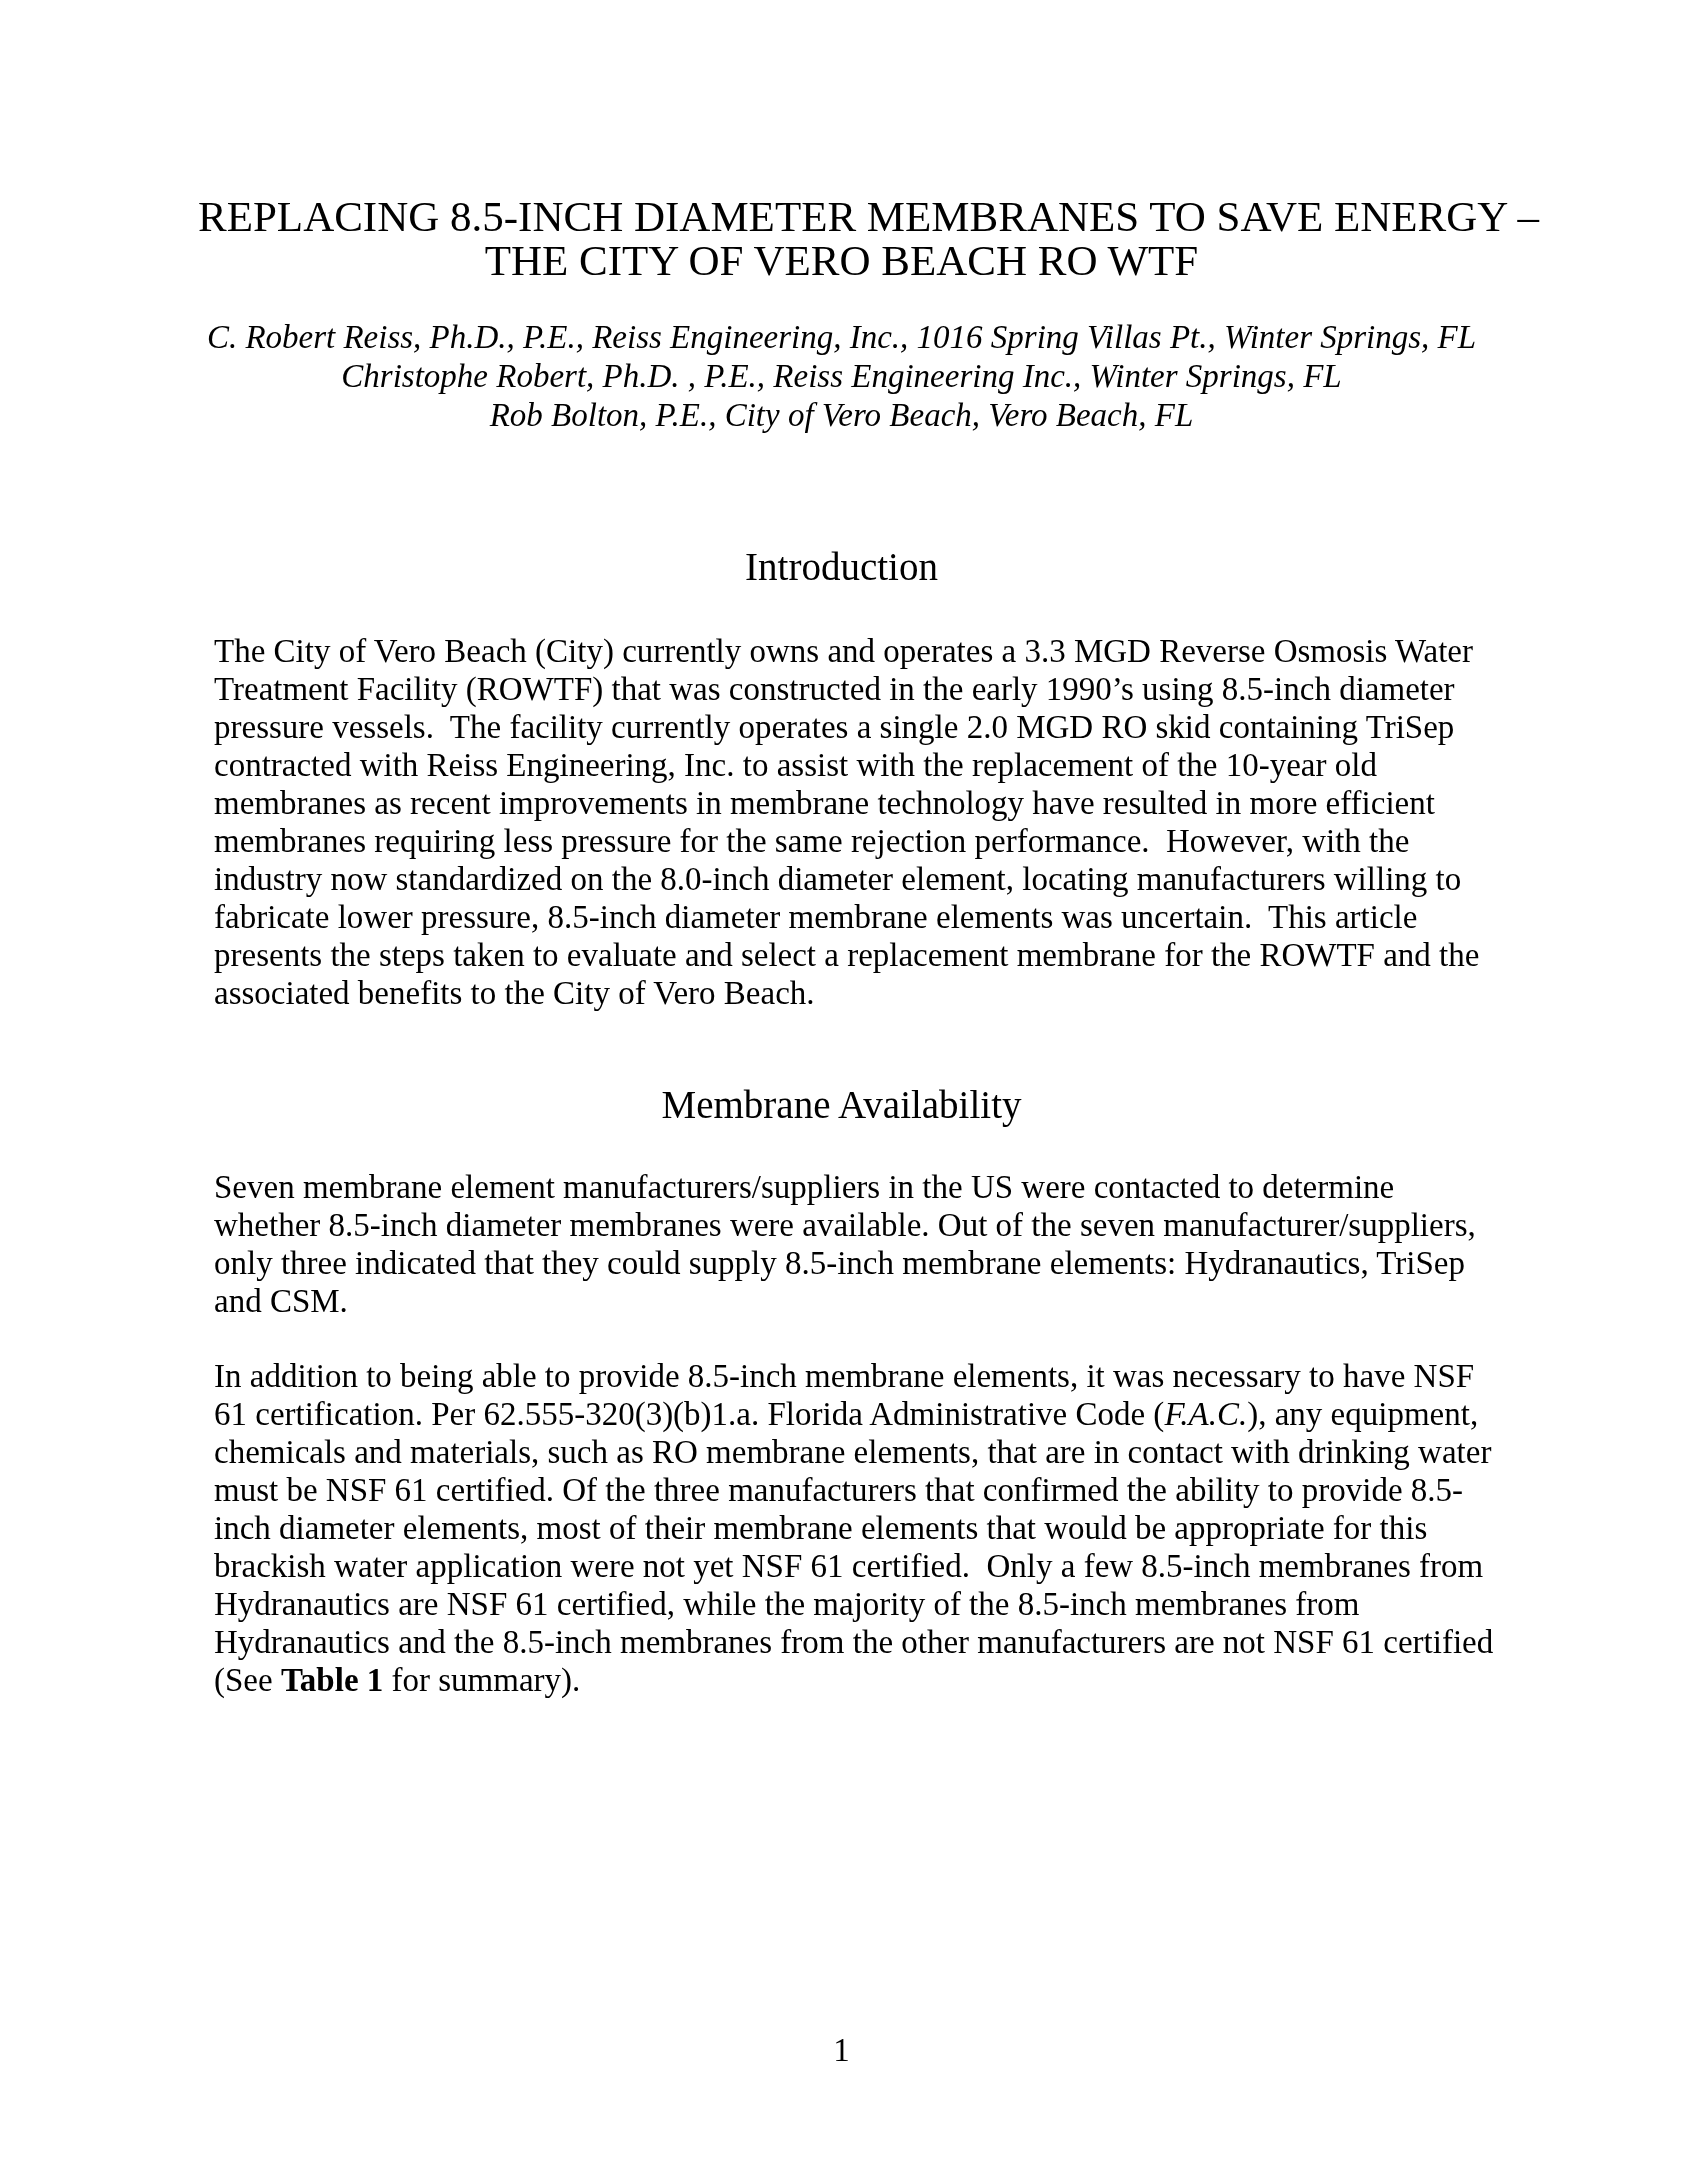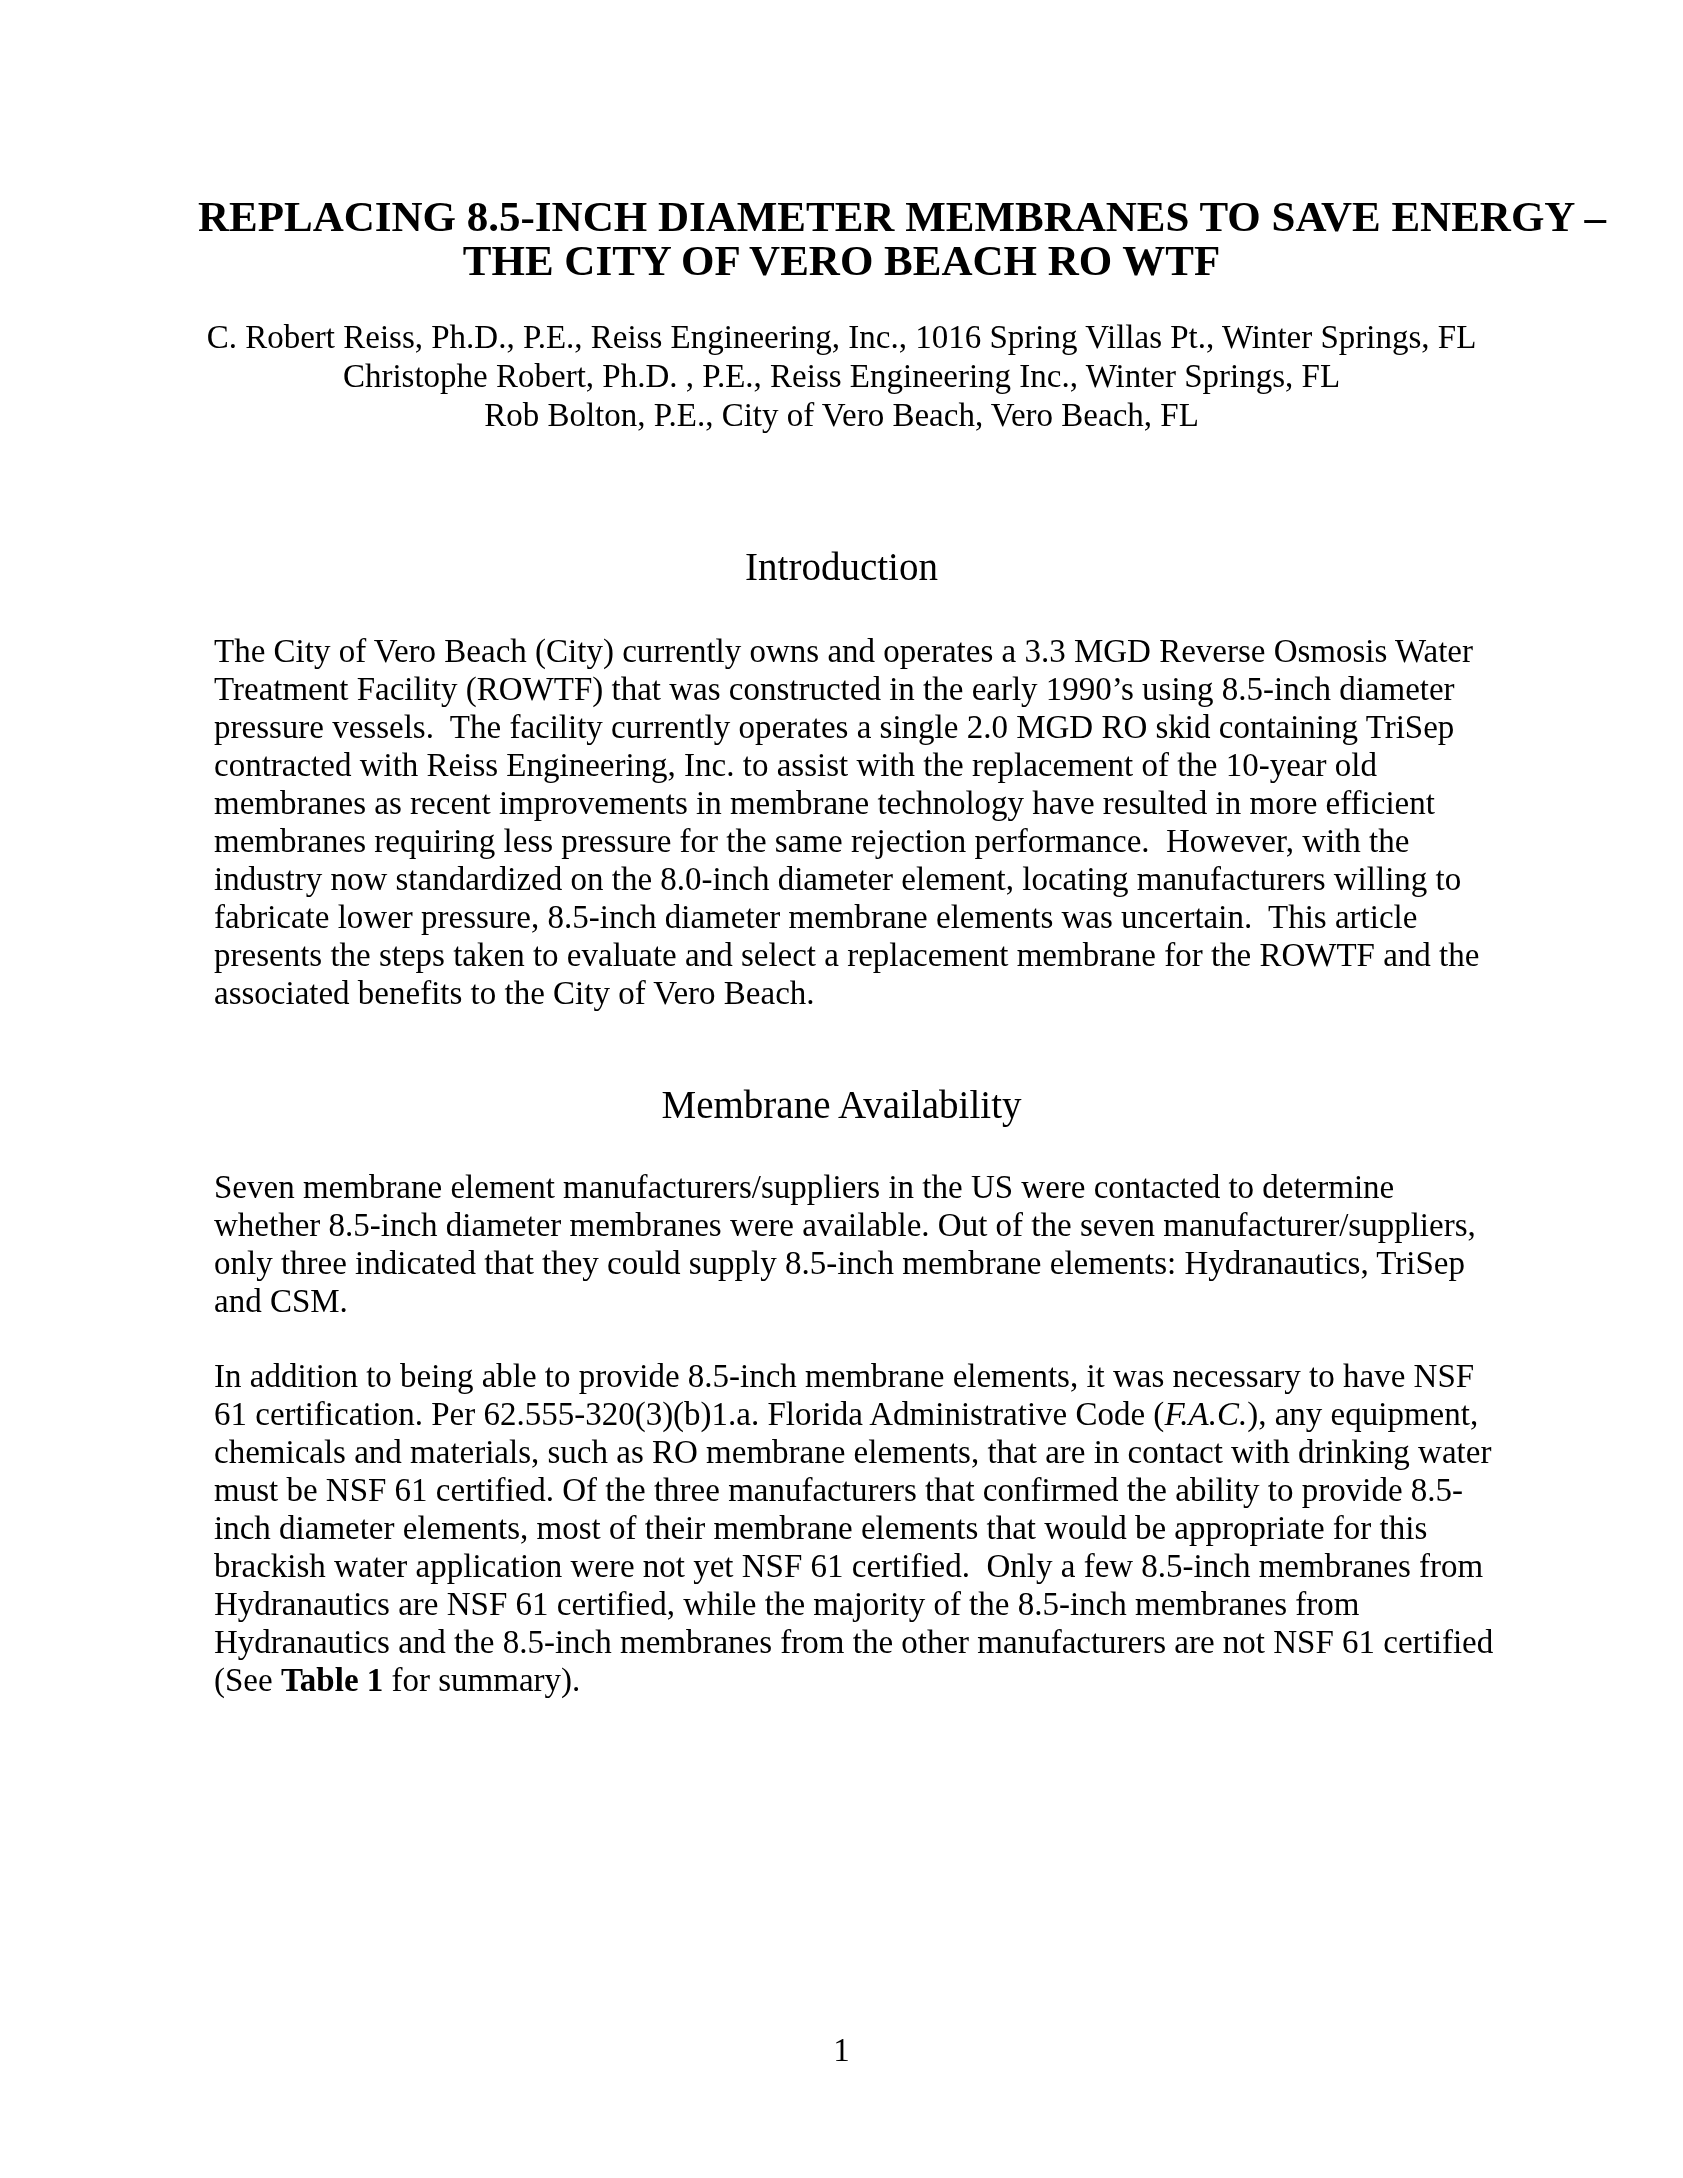--- a/index.html
+++ b/index.html
@@ -7,23 +7,23 @@
     position: relative;
     width: 1683px;
     height: 2178px;
     background: #ffffff;
     color: #000000;
     font-family: "Liberation Serif", "DejaVu Serif", serif;
     font-size: 33px;
     overflow: hidden;
   }
   .centered { position: absolute; left: 198px; width: 1287px; text-align: center; }
-  .title-block { top: 195px; font-weight: 700; font-size: 43px; line-height: 44px; }
+  .title-block { top: 195px; font-weight: 400; font-size: 43px; line-height: 44px; }
   .title-block .line { white-space: pre; }
-  .author-block { top: 318px; font-size: 33px; line-height: 39px; }
+  .author-block { top: 318px; font-style: italic; font-size: 33px; line-height: 39px; }
   .author-block .line { white-space: pre; }
   .section-heading { font-weight: 400; font-size: 39px; line-height: 45px; }
   #intro-heading { top: 544px; }
   #availability-heading { top: 1082px; text-align: center; }
   .para { position: absolute; left: 214px; width: 1386px; line-height: 38px; }
   #para-intro { top: 632px; }
   #para-avail-1 { top: 1168px; }
   #para-avail-2 { top: 1357px; }
   .para .line { white-space: pre; }
   .seg-italic { font-style: italic; }

